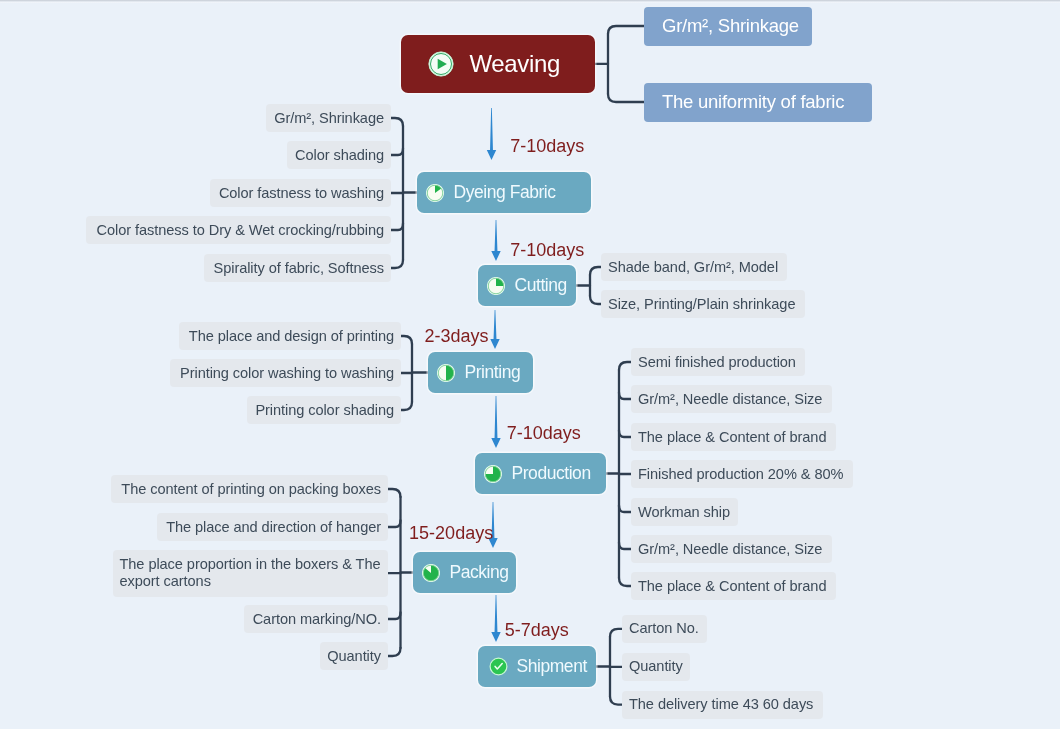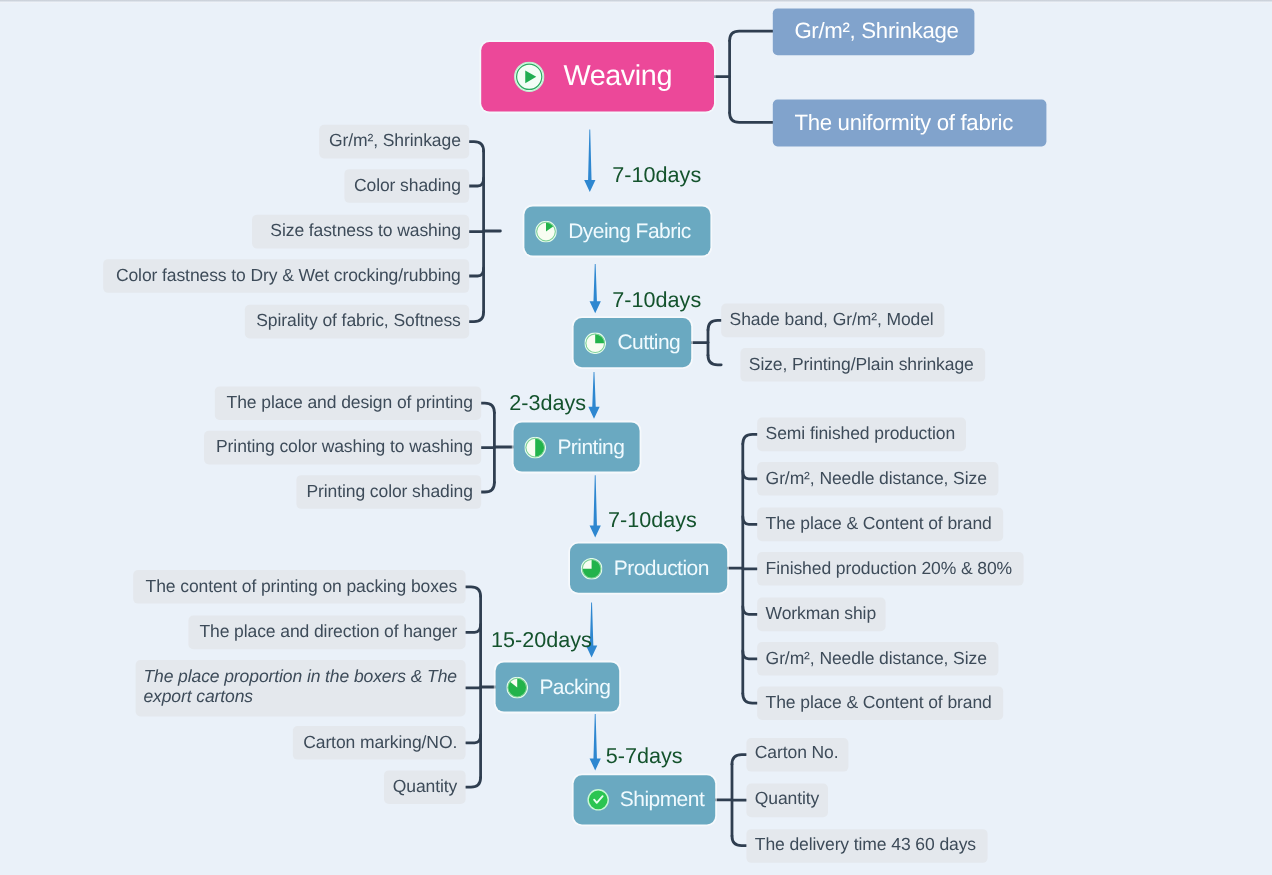--- a/index.html
+++ b/index.html
@@ -10,35 +10,35 @@
          -webkit-font-smoothing:antialiased;}
   #topline{position:absolute;left:0;top:0;width:1060px;height:3px;
             background:linear-gradient(to bottom,#c4cad3 0%,#dfe5ed 45%,#f2f5fa 75%,#eaf1f9 100%);}
   svg#wires{position:absolute;left:0;top:0;pointer-events:none;}
 
   .node{position:absolute;display:flex;align-items:center;border-radius:7px;
         box-sizing:border-box;color:#fff;}
   .node .iconwrap{flex:0 0 auto;display:flex;align-items:center;}
   .node .nlabel{white-space:nowrap;}
 
-  .root{background:#ec4899;box-shadow:0 0 0 1.5px rgba(255,255,255,0.45);}
+  .root{background:#7f1d1d;box-shadow:0 0 0 1.5px rgba(255,255,255,0.45);}
   .root .nlabel{font-size:24px;color:#fff;letter-spacing:-0.35px;}
   .stage{background:#6aa9c1;box-shadow:0 0 0 1.5px rgba(255,255,255,0.55);}
   .stage .nlabel{font-size:17.5px;color:#f0fafe;letter-spacing:-0.45px;}
 
   .sub{position:absolute;box-sizing:border-box;border-radius:4px;
        display:flex;align-items:center;}
   .sub span{display:block;line-height:1.3;white-space:nowrap;}
   .sub.wrap{align-items:flex-start;padding-top:5.5px;}
   .sub.wrap span{line-height:17px;}
   .sub.wrap span{white-space:normal;}
   .sub.gray{background:#e4e8ed;color:#3d4b59;font-size:14.6px;letter-spacing:-0.08px;}
   .sub.blue{background:#81a3cc;color:#ffffff;font-size:18.5px;letter-spacing:-0.25px;}
 
-  .dur{position:absolute;color:#14532d;font-size:18px;white-space:nowrap;line-height:1;text-align:center;}
+  .dur{position:absolute;color:#7f1d1d;font-size:18px;white-space:nowrap;line-height:1;text-align:center;}
 </style>
 </head>
 <body>
 
 <div id="stage">
 <div id="topline"></div>
 <svg id="wires" width="1060" height="729" viewBox="0 0 1060 729" xmlns="http://www.w3.org/2000/svg">
 <g fill="none" stroke="#2f3e50" stroke-width="2.3" stroke-linecap="round" stroke-linejoin="round">
 <g>
 <path d="M594.5 63.8 L608.0 63.8"></path>
@@ -108,21 +108,21 @@
 <div class="node root" style="left:401px;top:34.5px;width:193.5px;height:58.5px;padding-left:27px;">
       <span class="iconwrap" style="margin-right:15.5px;">
         <svg width="26" height="26" viewBox="0 0 26 26" xmlns="http://www.w3.org/2000/svg">
           <circle cx="13.0" cy="13.0" r="12.10" fill="#e7fbee" stroke="#bff3d2" stroke-width="1.0"></circle>
           <circle cx="13.0" cy="13.0" r="10.50" fill="#f3fdf6" stroke="#2eab63" stroke-width="1.0"></circle>
           <path d="M9.70 7.70 L18.90 13.00 L9.70 18.30 Z" fill="#21ad52"></path>
         </svg>
       </span>
       <span class="nlabel">Weaving</span>
     </div>
-<div class="node stage" style="left:417px;top:172px;width:155px;height:41px;padding-left:8.5px;margin-left:20px;">
+<div class="node stage" style="left:417px;top:172px;width:174px;height:41px;padding-left:8.5px;">
       <span class="iconwrap" style="margin-right:10px;">
         <svg width="18" height="18" viewBox="0 0 18 18" xmlns="http://www.w3.org/2000/svg">
           <circle cx="9.0" cy="9.0" r="8.45" fill="none" stroke="#e4fcec" stroke-width="1.2"></circle>
           <circle cx="9.0" cy="9.0" r="7.75" fill="#f8fdf2"></circle>
           <path d="M9.0 9.0 L9.0 1.25 A7.75 7.75 0 0 1 15.27 4.44 Z" fill="#22b34b"></path>
           <circle cx="9.0" cy="9.0" r="7.75" fill="none" stroke="#7fd296" stroke-width="0.85"></circle>
         </svg>
       </span>
       <span class="nlabel">Dyeing Fabric</span>
     </div>
@@ -185,32 +185,32 @@
 <div class="sub blue" style="left:644px;top:82.5px;width:228px;height:39px;justify-content:flex-start;padding-left:18.0px;padding-right:18.0px;text-align:left;">
       <span>The uniformity of fabric</span>
     </div>
 <div class="sub gray" style="left:265.9px;top:104.0px;width:125.1px;height:28px;justify-content:flex-end;padding-left:7.0px;padding-right:7.0px;text-align:right;">
       <span>Gr/m², Shrinkage</span>
     </div>
 <div class="sub gray" style="left:286.9px;top:141.0px;width:104.1px;height:28px;justify-content:flex-end;padding-left:7.0px;padding-right:7.0px;text-align:left;">
       <span>Color shading</span>
     </div>
 <div class="sub gray" style="left:209.9px;top:179.0px;width:181.1px;height:28px;justify-content:flex-end;padding-left:7.0px;padding-right:7.0px;text-align:right;">
-      <span>Size fastness to washing</span>
+      <span>Color fastness to washing</span>
     </div>
 <div class="sub gray" style="left:86.1px;top:216.0px;width:304.9px;height:28px;justify-content:flex-end;padding-left:7.0px;padding-right:7.0px;text-align:left;">
       <span>Color fastness to Dry &amp; Wet crocking/rubbing</span>
     </div>
 <div class="sub gray" style="left:204.2px;top:254.0px;width:186.8px;height:28px;justify-content:flex-end;padding-left:7.0px;padding-right:7.0px;text-align:right;">
       <span>Spirality of fabric, Softness</span>
     </div>
 <div class="sub gray" style="left:601px;top:253.0px;width:186.0px;height:28px;justify-content:flex-start;padding-left:7.0px;padding-right:7.0px;text-align:left;">
       <span>Shade band, Gr/m², Model</span>
     </div>
-<div class="sub gray" style="left:617px;top:290.0px;width:203.8px;height:28px;justify-content:flex-start;padding-left:7.0px;padding-right:7.0px;text-align:left;">
+<div class="sub gray" style="left:601px;top:290.0px;width:203.8px;height:28px;justify-content:flex-start;padding-left:7.0px;padding-right:7.0px;text-align:left;">
       <span>Size, Printing/Plain shrinkage</span>
     </div>
 <div class="sub gray" style="left:179.3px;top:322.0px;width:221.7px;height:28px;justify-content:flex-end;padding-left:7.0px;padding-right:7.0px;text-align:right;">
       <span>The place and design of printing</span>
     </div>
 <div class="sub gray" style="left:169.6px;top:359.0px;width:231.4px;height:28px;justify-content:flex-end;padding-left:7.0px;padding-right:7.0px;text-align:right;">
       <span>Printing color washing to washing</span>
     </div>
 <div class="sub gray" style="left:246.7px;top:396.0px;width:154.3px;height:28px;justify-content:flex-end;padding-left:7.0px;padding-right:7.0px;text-align:right;">
       <span>Printing color shading</span>
@@ -235,21 +235,21 @@
     </div>
 <div class="sub gray" style="left:631px;top:572.0px;width:204.7px;height:28px;justify-content:flex-start;padding-left:7.0px;padding-right:7.0px;text-align:left;">
       <span>The place &amp; Content of brand</span>
     </div>
 <div class="sub gray" style="left:111.1px;top:475.0px;width:276.9px;height:28px;justify-content:flex-end;padding-left:7.0px;padding-right:7.0px;text-align:right;">
       <span>The content of printing on packing boxes</span>
     </div>
 <div class="sub gray" style="left:156.6px;top:513.0px;width:231.4px;height:28px;justify-content:flex-end;padding-left:7.0px;padding-right:7.0px;text-align:right;">
       <span>The place and direction of hanger</span>
     </div>
-<div class="sub gray wrap" style="left:112.5px;top:550.0px;width:275.5px;height:46.5px;justify-content:flex-start;padding-left:7.0px;padding-right:7.0px;text-align:left;font-style:italic;">
+<div class="sub gray wrap" style="left:112.5px;top:550.0px;width:275.5px;height:46.5px;justify-content:flex-start;padding-left:7.0px;padding-right:7.0px;text-align:left;">
       <span>The place proportion in the boxers &amp; The export cartons</span>
     </div>
 <div class="sub gray" style="left:244.2px;top:605.0px;width:143.8px;height:28px;justify-content:flex-end;padding-left:7.0px;padding-right:7.0px;text-align:right;">
       <span>Carton marking/NO.</span>
     </div>
 <div class="sub gray" style="left:319.6px;top:642.0px;width:68.4px;height:28px;justify-content:flex-end;padding-left:7.0px;padding-right:7.0px;text-align:right;">
       <span>Quantity</span>
     </div>
 <div class="sub gray" style="left:622px;top:614.8px;width:84.6px;height:28px;justify-content:flex-start;padding-left:7.0px;padding-right:7.0px;text-align:left;">
       <span>Carton No.</span>

